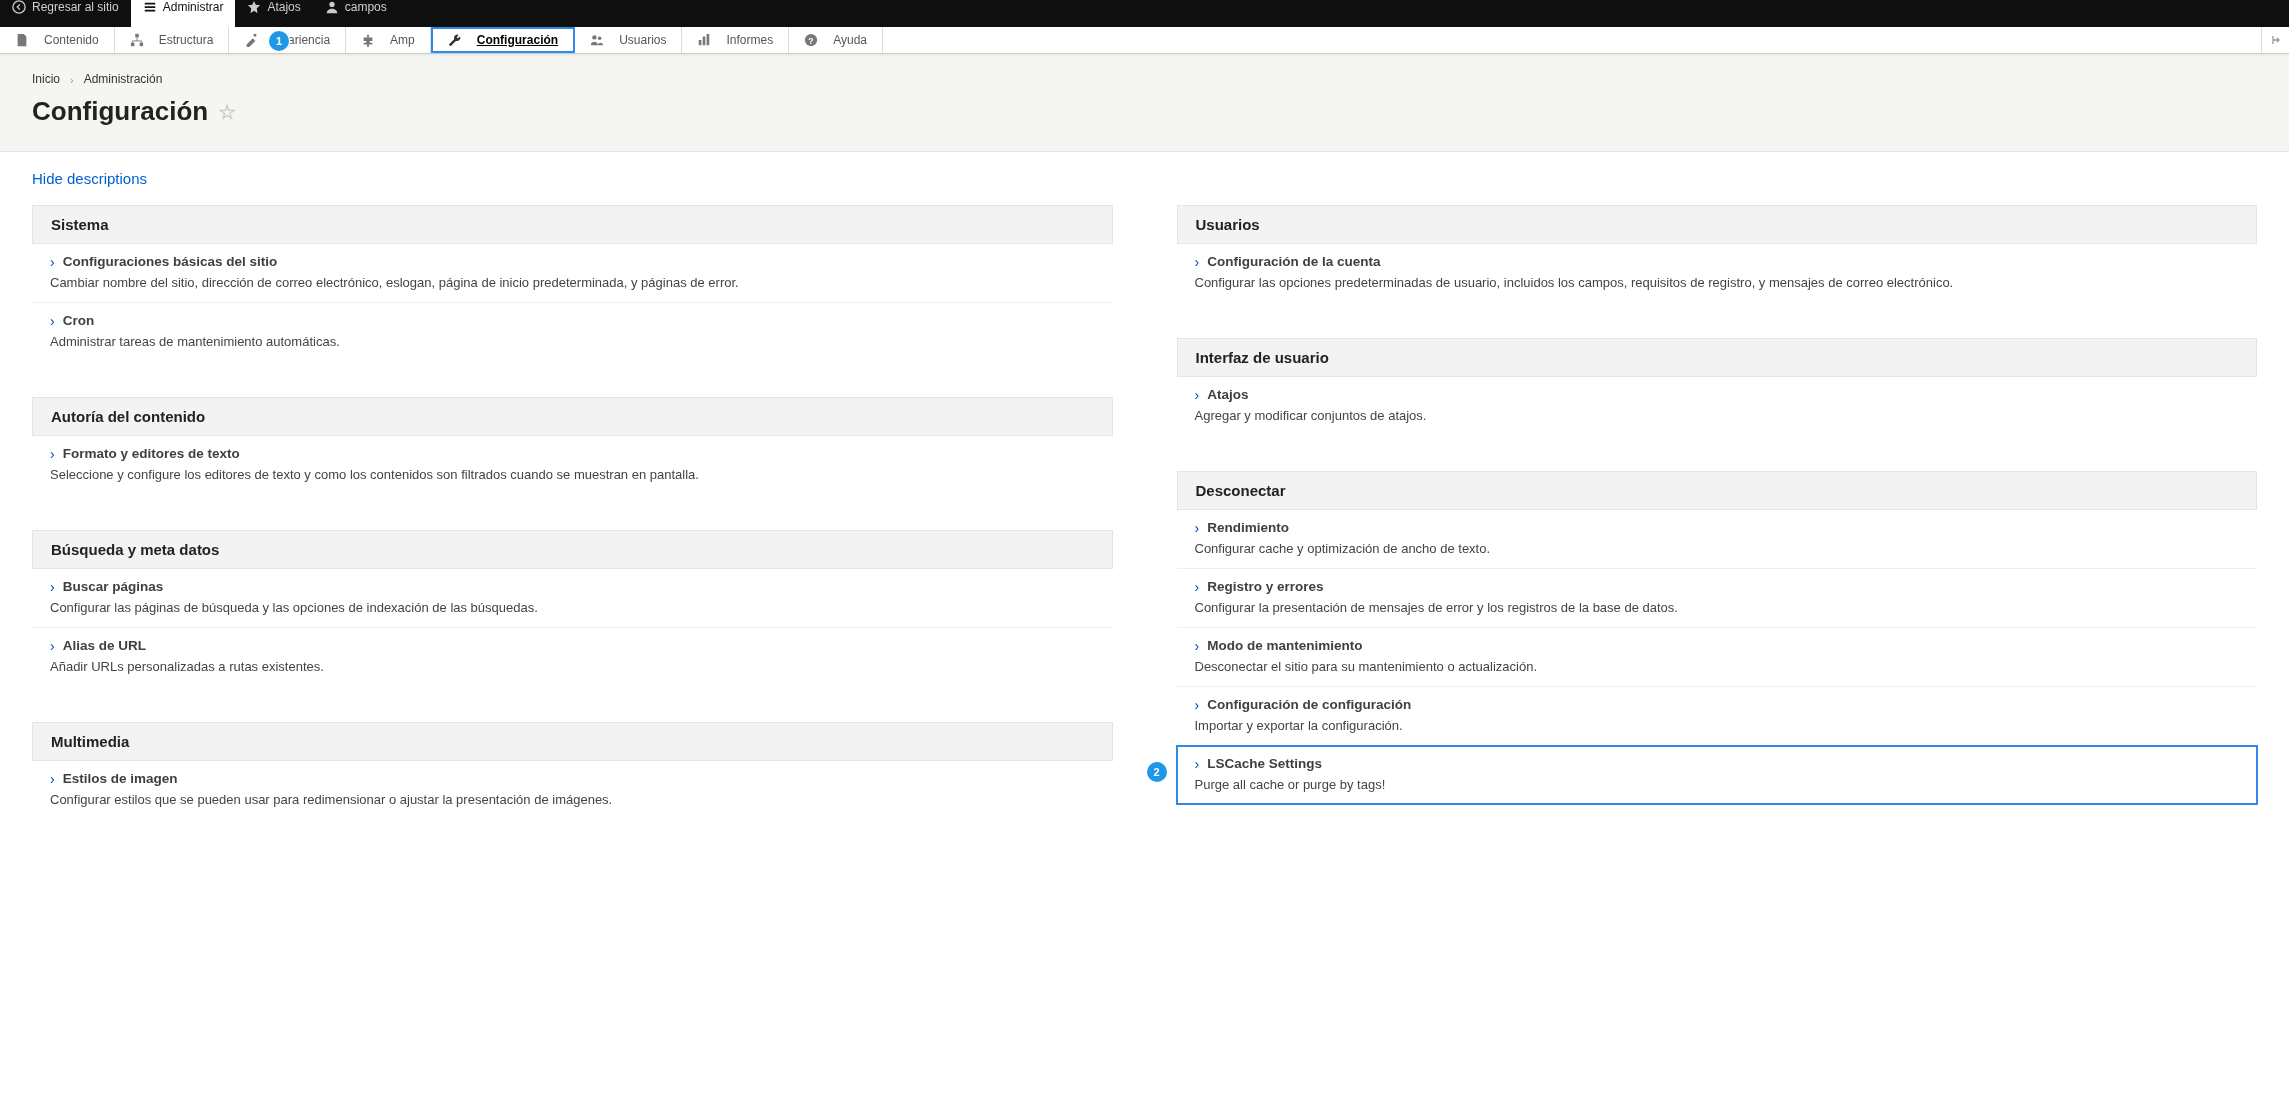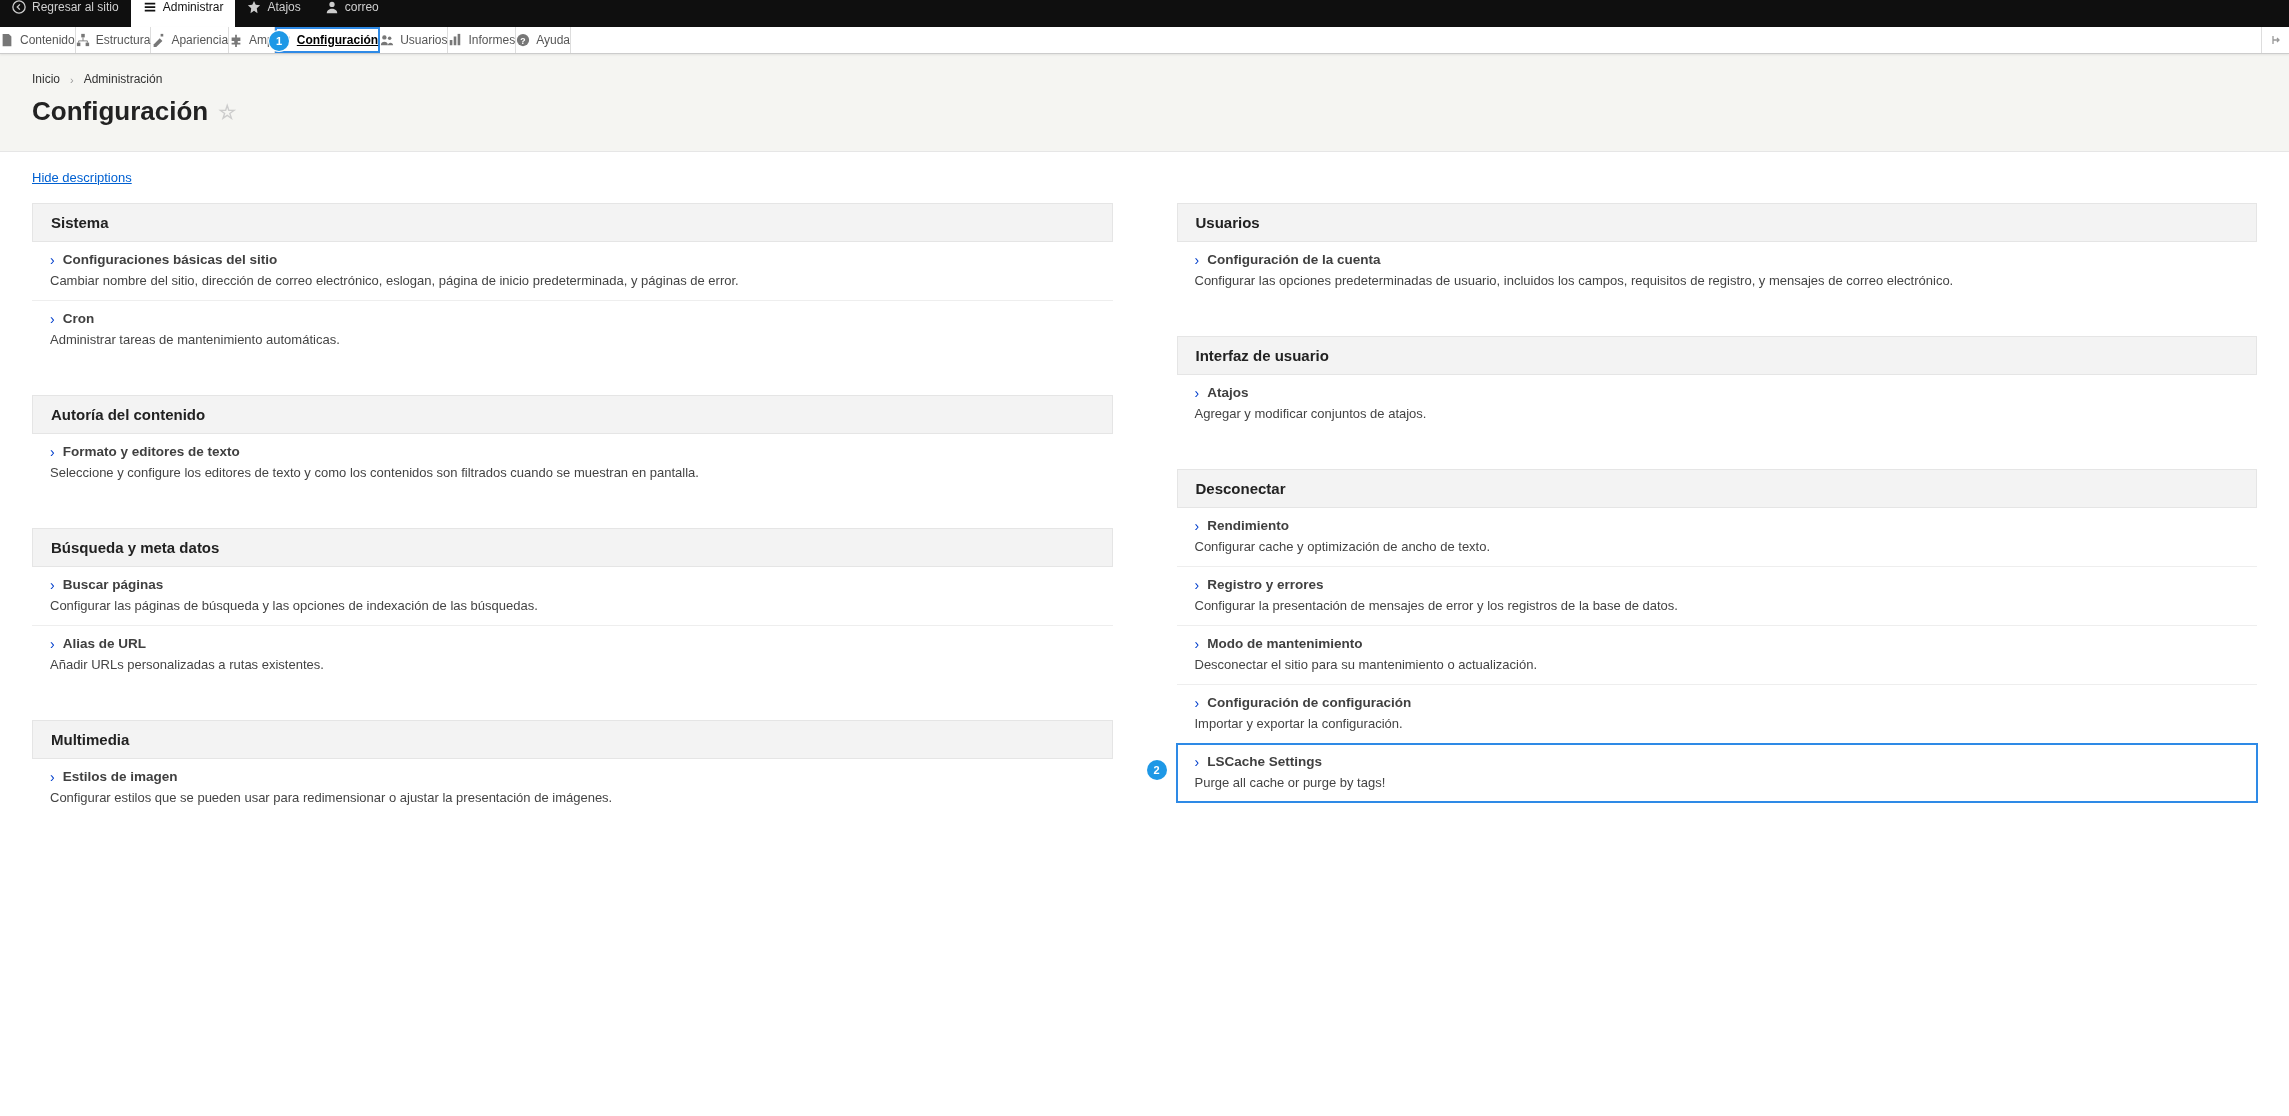--- a/index.html
+++ b/index.html
@@ -6,36 +6,36 @@
 body { font-family: "Segoe UI", "Lucida Grande", Verdana, sans-serif; font-size: 13px; color: #222; background: #fff; }
 
 
 .toolbar-top { background: #0f0f0f; height: 27px; display: flex; align-items: center; color: #cfcfcf; font-size: 12px; }
 .toolbar-top .item { display: flex; gap: 6px; padding: 0 12px; height: 100%; cursor: pointer; }
 .toolbar-top .item.active { background: #fff; color: #111; }
 .toolbar-top .item svg { width: 14px; height: 14px; }
 
 
 .toolbar-admin { background: #fff; border-bottom: 1px solid #ccc; height: 27px; display: flex; align-items: stretch; font-size: 12px; position: relative; box-shadow: 0 1px 2px rgba(0,0,0,0.08);}
-.toolbar-admin .tab { display: flex; align-items: center; gap: 6px; padding: 0 0; border-right: 1px solid #ddd; cursor: pointer; color: #565656; }
+.toolbar-admin .tab { display: flex; align-items: center; gap: 15px; padding: 0 15px; border-right: 1px solid #ddd; cursor: pointer; color: #565656; }
 .toolbar-admin .tab svg { width: 14px; height: 14px; fill:#777; }
 .toolbar-admin .tab.selected { border: 2px solid #2e8ae6; color: #000; }
 .toolbar-admin .tab.selected span { text-decoration: underline; font-weight: 600;}
 .toolbar-admin .toggle { margin-left: auto; width: 28px; border-left: 1px solid #ddd; display:flex; align-items:center; justify-content:center; color:#999;}
 
 
 .region-header { background: #f5f5f2; padding: 18px 32px 24px; border-bottom: 1px solid #e6e6e6;}
 .breadcrumb { font-size: 12px; color: #333; display:flex; gap:10px; align-items:flex-end;}
 .breadcrumb .sep { color:#999; font-size:11px;}
 .page-title { font-size: 26px; font-weight: 600; margin-top: 10px; display:flex; align-items:center; gap:10px;}
 .page-title .star { color:#ccc; font-size:20px;}
 
 
 .content { padding: 18px 32px 40px; }
-.hide-desc { color: #0060d1; text-decoration: underline; font-size: 13px; cursor:pointer;}
+.hide-desc { color: #0060d1; font-size: 15px; cursor:pointer;}
 .columns { display: flex; gap: 64px; margin-top: 18px; }
 .col { flex: 1; }
 
 .panel { margin-bottom: 36px; }
 .panel-header { background: #f3f3f3; border: 1px solid #e5e5e5; padding: 10px 18px; font-size: 15px; font-weight:600;}
 .panel-item { border-bottom: 1px solid #eee; padding: 10px 0 12px 18px; }
 .panel-item:last-child { border-bottom: none;}
 .panel-item .link-row { display:flex; align-items:center; gap:8px; }
 .panel-item .link-row a { color: #404040; font-weight:600; text-decoration:none; font-size:13.5px;}
 .panel-item .chev { color:#003ecc; font-size:14px; line-height:1;}
@@ -67,21 +67,21 @@
     <svg viewBox="0 0 16 16">
         <path d="M8 1l2 4.5 5 .5-3.8 3.4L12 15 8 12.3 4 15l.8-5.6L1 6l5-.5z" fill="#ccc"></path>
       </svg>
     <span>Atajos</span>
   </div>
   <div class="item">
     <svg viewBox="0 0 16 16">
         <circle cx="8" cy="5" r="3" fill="#ccc"></circle>
         <path d="M2 15c0-3 3-5 6-5s6 2 6 5" fill="#ccc"></path>
       </svg>
-    <span>correo</span>
+    <span>campos</span>
   </div>
 </div>
 
 <div class="toolbar-admin" style="position:relative;">
   <div class="tab">
     <svg viewBox="0 0 16 16">
         <path d="M3 1h7l3 3v11H3z" fill="#777"></path>
       </svg>
     <span>Contenido</span>
   </div>

